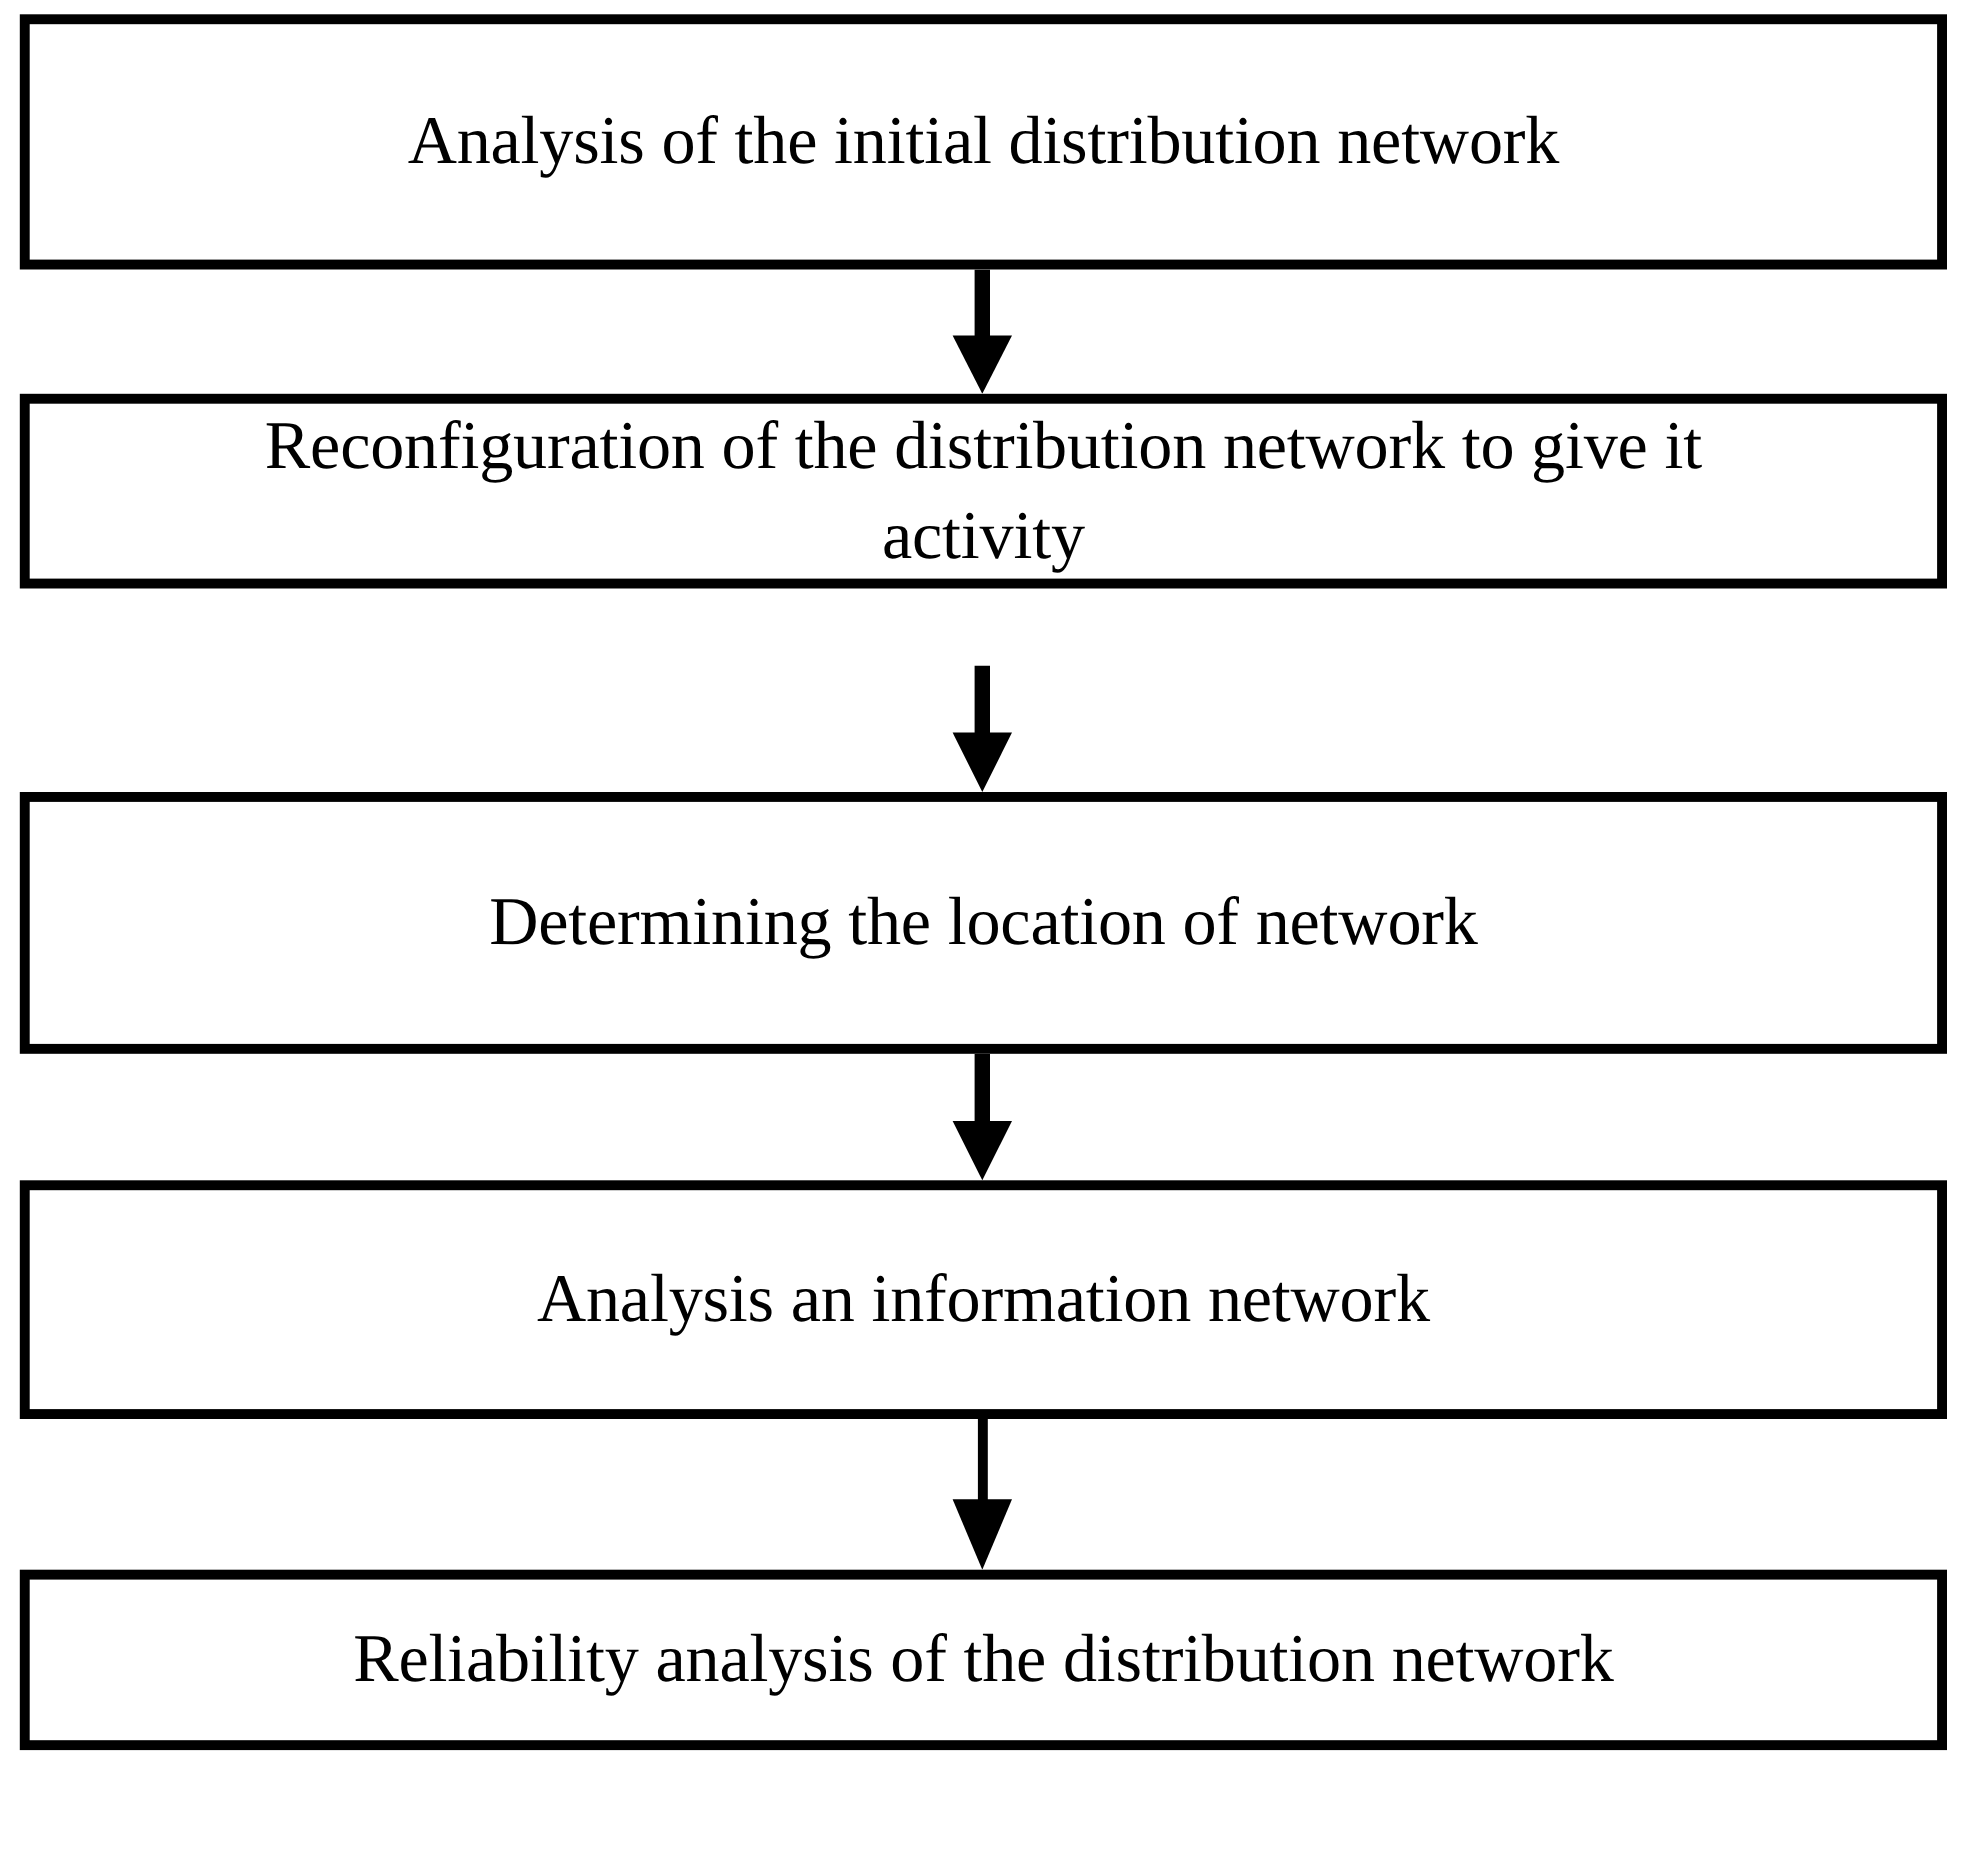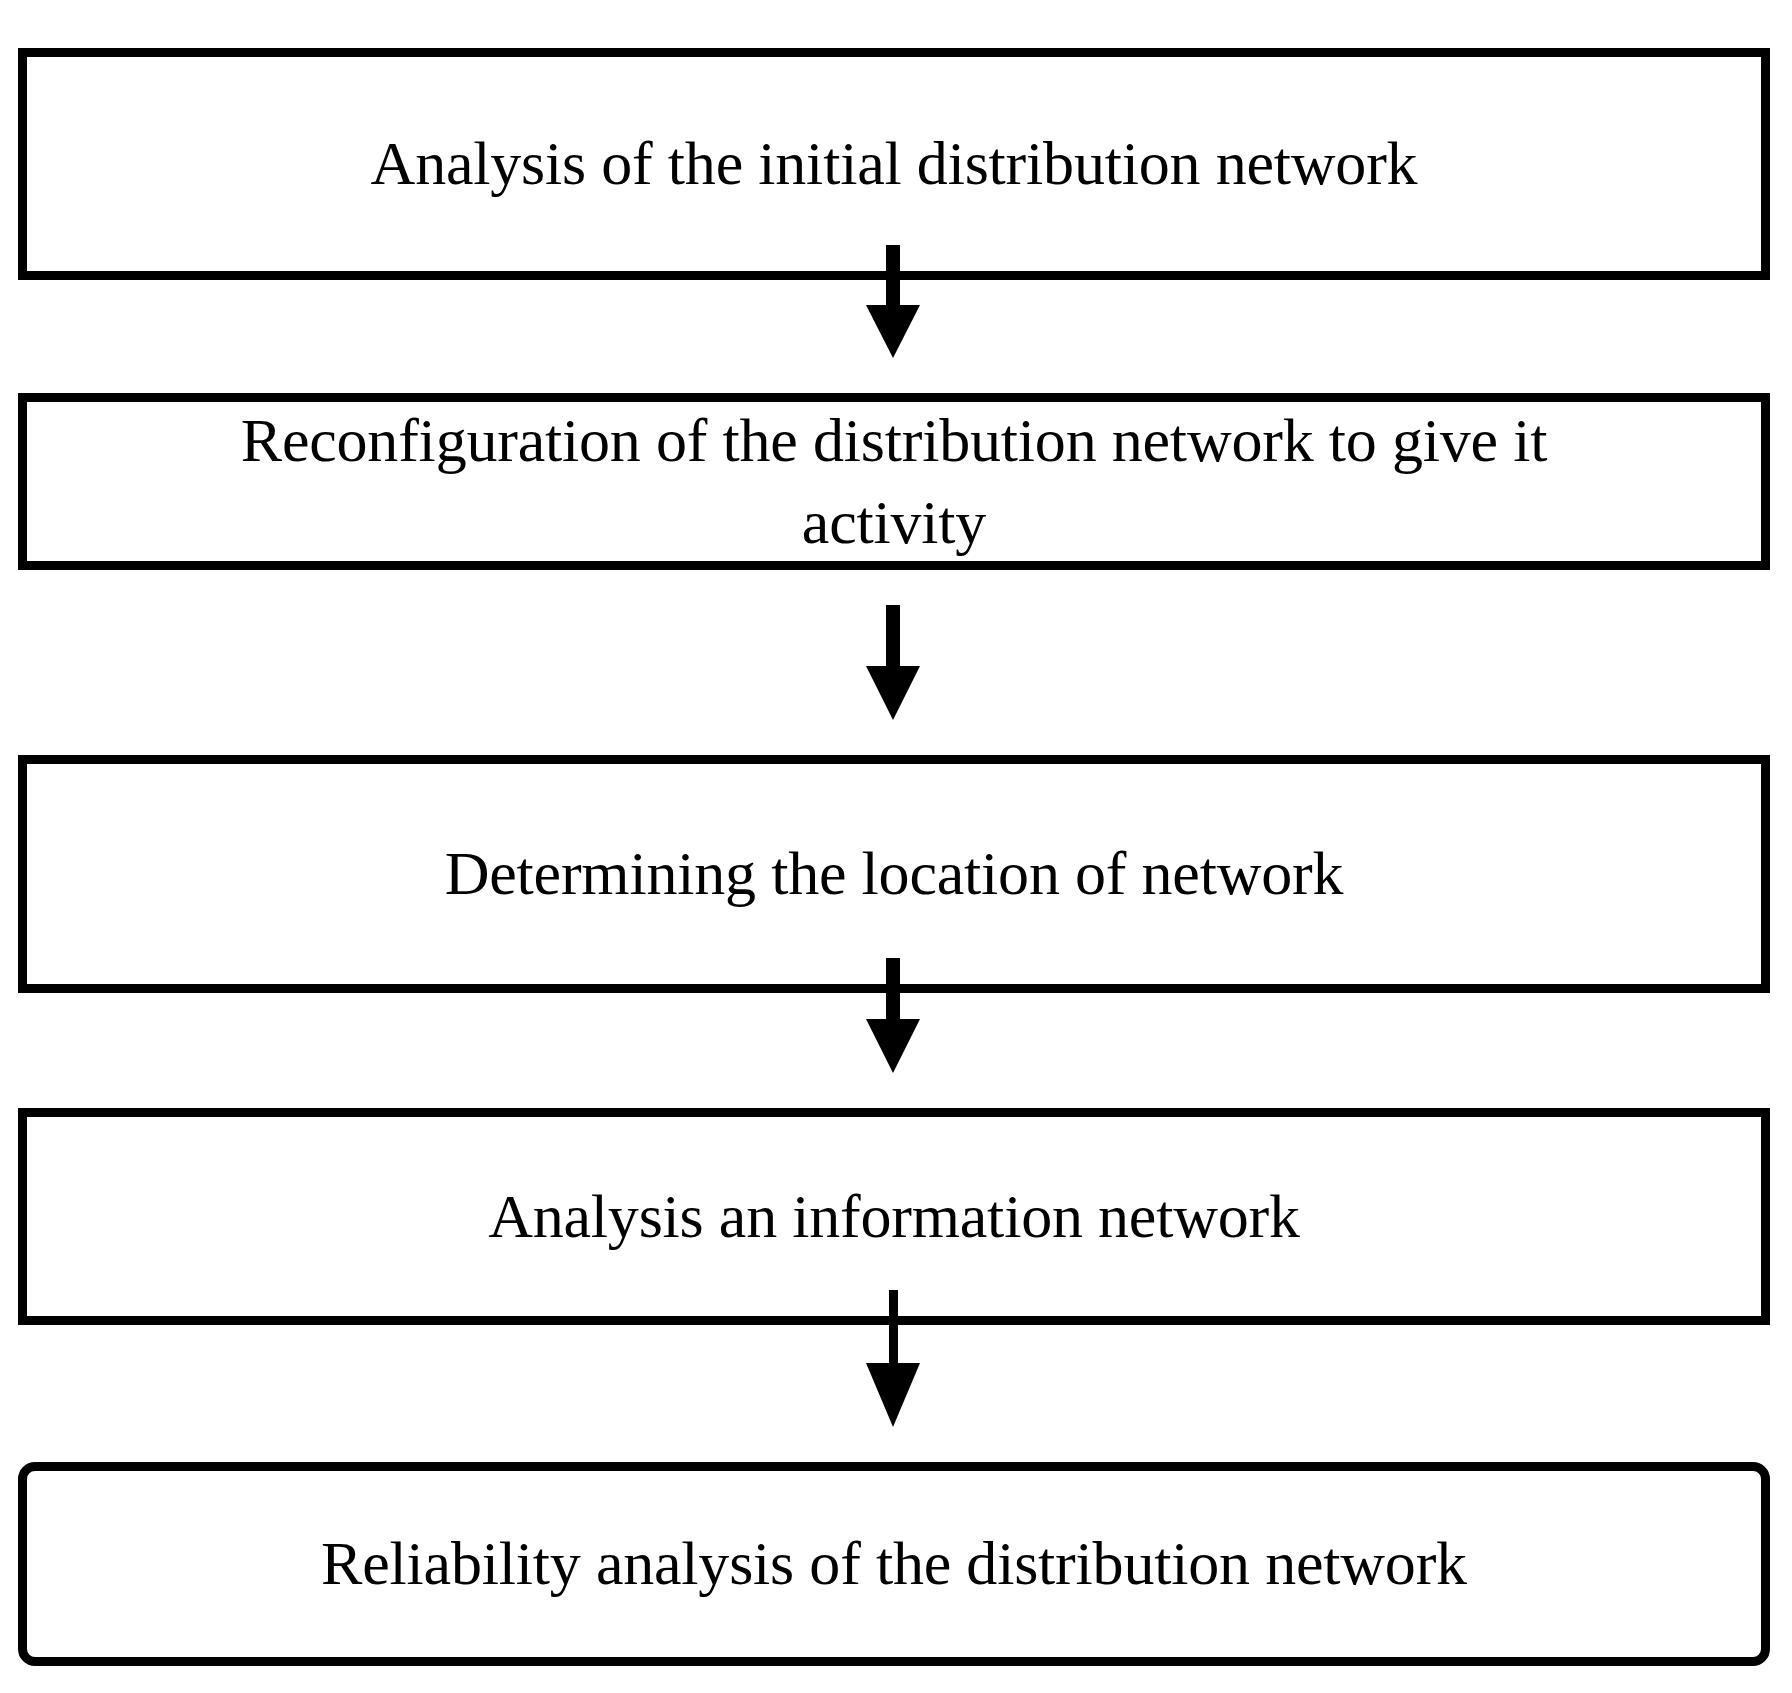--- a/index.html
+++ b/index.html
@@ -22,38 +22,37 @@
     position: absolute;
     left: 18px;
     width: 1752px;
     box-sizing: border-box;
     border: 9px solid #000000;
     background: #ffffff;
     display: flex;
     align-items: center;
     justify-content: center;
     text-align: center;
-    margin-top: 35px;
   }
   .node-label {
     display: block;
     width: 96%;
     font-family: "Liberation Serif", "DejaVu Serif", serif;
     font-size: 62px;
     line-height: 1.32;
     color: #000000;
     letter-spacing: -0.2px;
     white-space: pre-line;
   }
   
   #node-0 { top: 13px;   height: 232px; }
   #node-1 { top: 358px;  height: 177px; }
   #node-2 { top: 720px;  height: 238px; }
   #node-3 { top: 1073px; height: 217px; }
-  #node-4 { top: 1427px; height: 204px; border-radius: 17px; }
+  #node-4 { top: 1427px; height: 164px; }
 
   
   .connector {
     position: absolute;
     left: 0;
     width: 1792px;
     pointer-events: none;
   }
   #connector-0 { top: 245px; height: 113px; }
   #connector-1 { top: 605px; height: 115px; }

